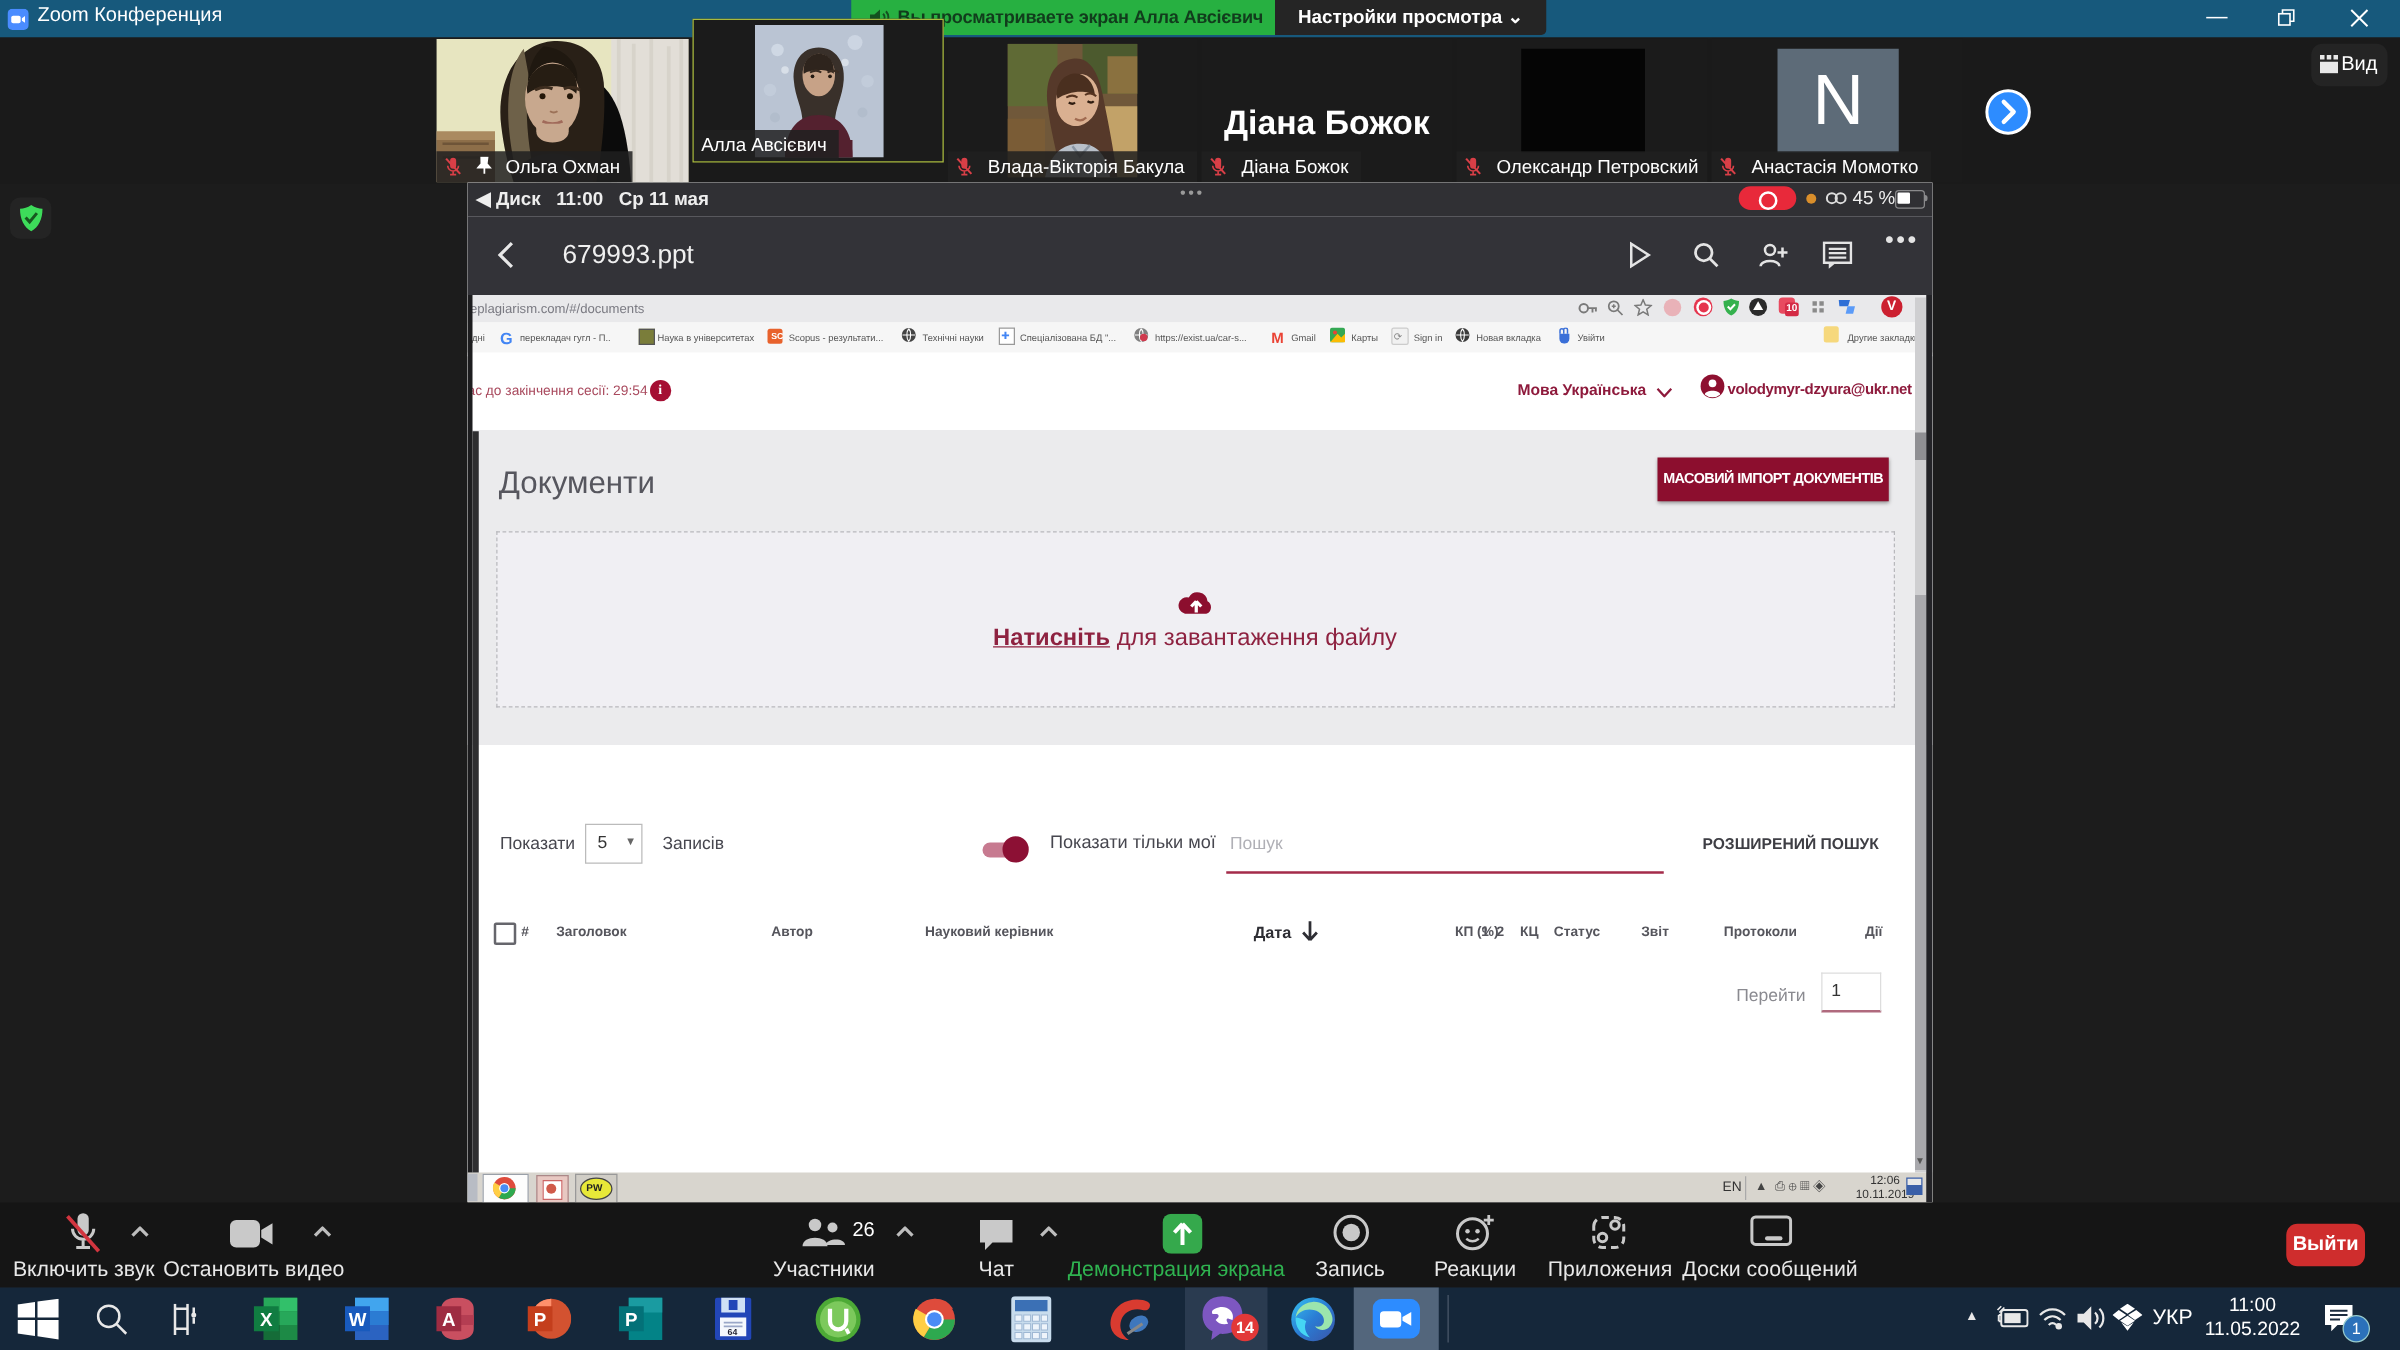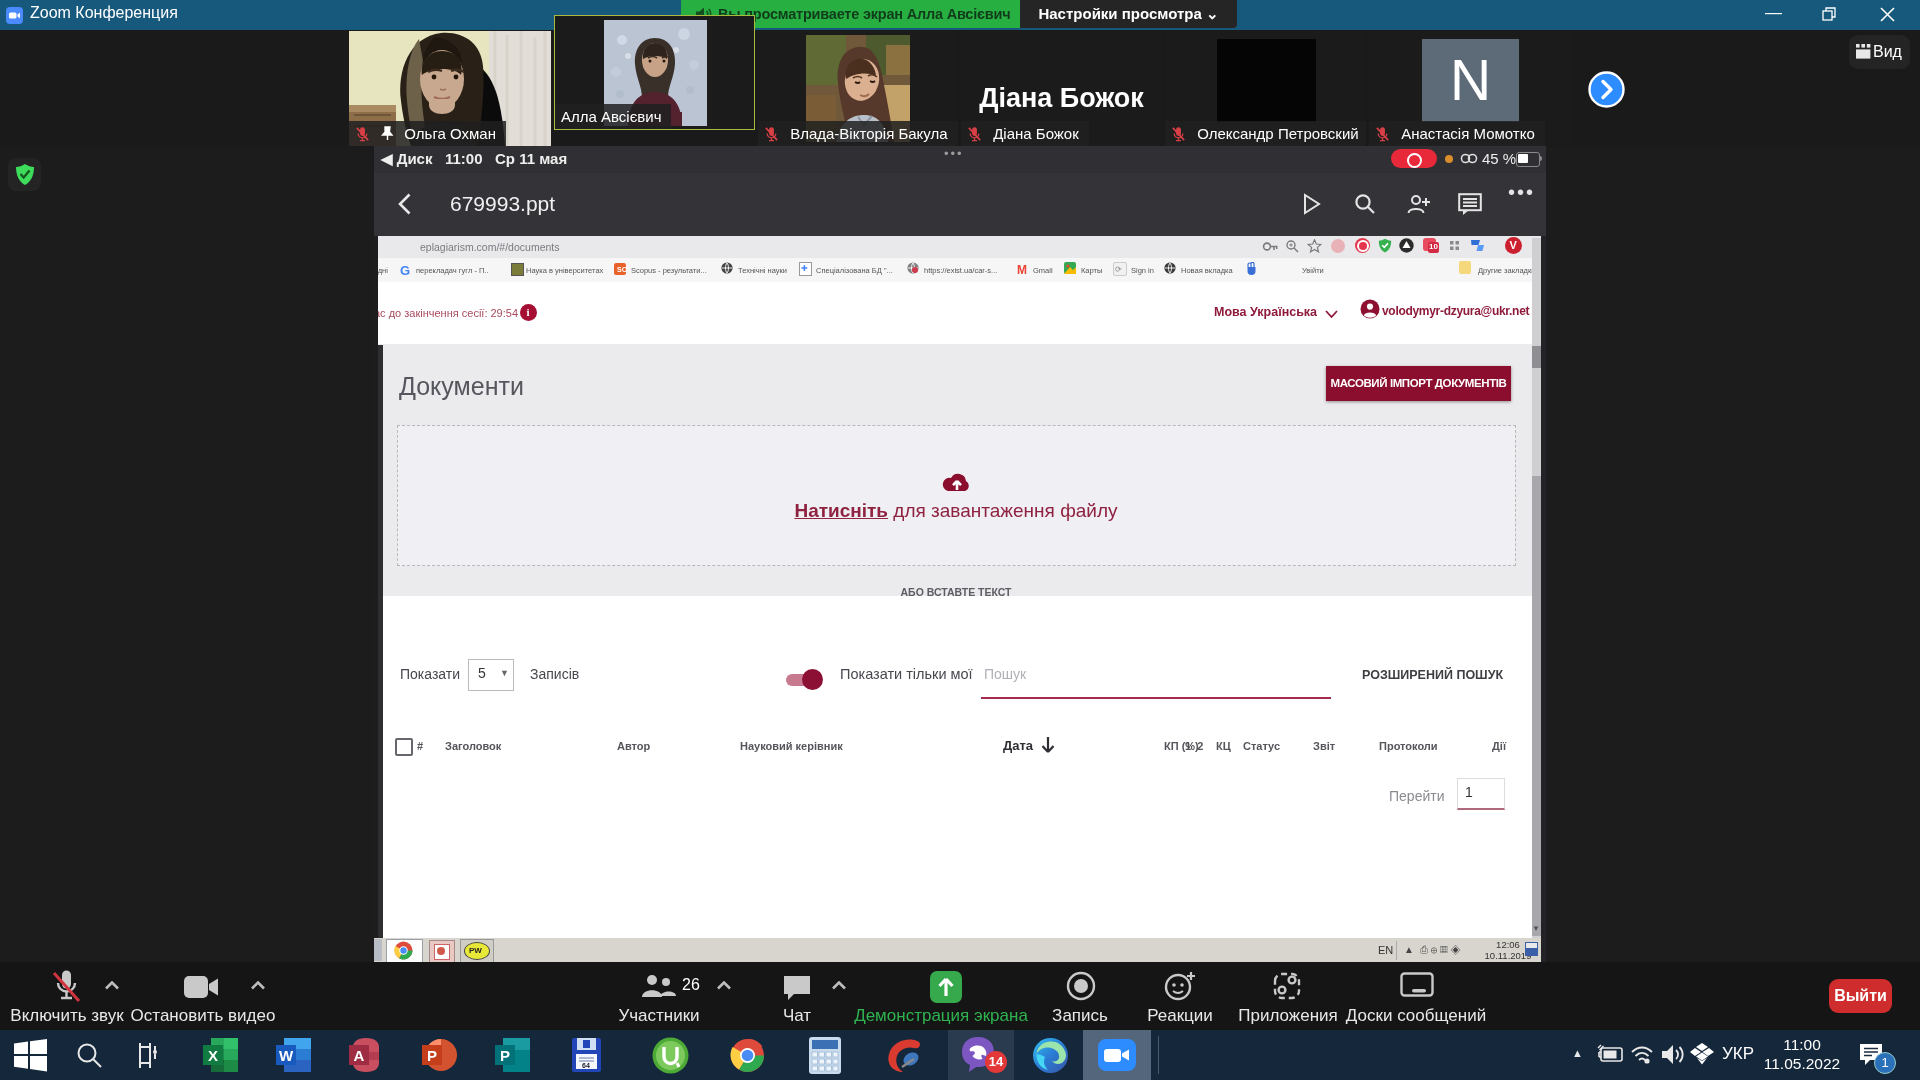--- a/index.html
+++ b/index.html
@@ -227,21 +227,21 @@
       </svg>
   <svg class="abs" style="left:1084px;top:20px" width="24" height="23" viewBox="0 0 24 23">
         <rect x="1.2" y="1.2" width="21.6" height="16" fill="none" stroke="#e4e4e4" stroke-width="2"></rect>
         <path d="M5 17 L5 22 L11 17" fill="#e4e4e4"></path>
         <path d="M5 6 h14 M5 9.5 h14 M5 13 h14" stroke="#e4e4e4" stroke-width="1.8"></path>
       </svg>
   <span class="abs" style="left:1134px;top:8px;font-size:20px;color:#e4e4e4;letter-spacing:2px;">•••</span>
  </div>
 
  <div class="abs" id="urlbar">
-  <span class="abs" style="left:2px;top:5px;font-size:10.5px;color:#7a7a82;margin-left:44px;">eplagiarism.com/#/documents</span>
+  <span class="abs" style="left:2px;top:5px;font-size:10.5px;color:#7a7a82;">eplagiarism.com/#/documents</span>
   <svg class="abs" style="left:888px;top:5px" width="16" height="11" viewBox="0 0 16 11">
         <circle cx="5" cy="5.5" r="3.4" fill="none" stroke="#7a7a7a" stroke-width="1.6"></circle>
         <path d="M8.5 5.5 h7 M12 5.5 v3.4 M14.7 5.5 v2.6" stroke="#7a7a7a" stroke-width="1.5"></path>
       </svg>
   <svg class="abs" style="left:911px;top:3px" width="14" height="14" viewBox="0 0 14 14">
         <circle cx="6" cy="6" r="4" fill="none" stroke="#7a7a7a" stroke-width="1.4"></circle>
         <path d="M9 9 L13 13" stroke="#7a7a7a" stroke-width="1.4"></path>
         <path d="M6 4.4 v3.2 M4.4 6 h3.2" stroke="#7a7a7a" stroke-width="1.2"></path>
       </svg>
   <svg class="abs" style="left:933px;top:3px" width="15" height="14" viewBox="0 0 15 14">
@@ -310,21 +310,21 @@
   <span class="abs" style="left:757px;top:8px;">Sign in</span>
   <svg class="abs" style="left:790px;top:4px" width="12" height="12" viewBox="0 0 12 12">
         <circle cx="6" cy="6" r="5.6" fill="#3b3b3b"></circle>
         <path d="M1 6 h10 M6 1 C8 3 8 9 6 11 C4 9 4 3 6 1" stroke="#fff" stroke-width="0.9" fill="none"></path>
       </svg>
   <span class="abs" style="left:807px;top:8px;">Новая вкладка</span>
   <svg class="abs" style="left:872px;top:4px" width="11" height="13" viewBox="0 0 11 13">
         <path d="M2 5 V2.5 a1.5 1.5 0 0 1 3 0 V5 M5 4 V1.8 a1.5 1.5 0 0 1 3 0 V5" fill="none" stroke="#3a6fd8" stroke-width="1.2"></path>
         <path d="M1.5 5 h8 v4 a4 4 0 0 1 -8 0 Z" fill="#3a6fd8"></path>
       </svg>
-  <span class="abs" style="left:888px;top:8px;margin-left:40px;">Увійти</span>
+  <span class="abs" style="left:888px;top:8px;">Увійти</span>
   <div class="abs" style="left:1085px;top:3px;width:12px;height:13px;background:#f6d87c;border-radius:2px;"></div>
   <span class="abs" style="left:1104px;top:8px;">Другие закладки</span>
  </div>
 
  <div class="abs" id="sessrow">
   <span class="abs" style="left:0px;top:25px;font-size:11px;color:#a94a5e;">ас до закінчення сесії: 29:54</span>
   <div class="abs" style="left:146px;top:22px;width:17px;height:17px;border-radius:50%;background:#a50f33;"></div>
   <span class="abs" style="left:152.5px;top:24px;font-size:11px;color:#fff;font-weight:bold;font-family:'Liberation Serif',serif;">i</span>
   <span class="abs mar" style="left:840px;top:23px;font-size:12.5px;font-weight:bold;">Мова Українська</span>
   <svg class="abs" style="left:951px;top:28px" width="13" height="8" viewBox="0 0 13 8">
@@ -341,21 +341,20 @@
  <div class="abs" id="greyarea">
   <span class="abs" style="left:25px;top:28px;font-size:25px;color:#56565e;">Документи</span>
   <div class="abs" style="left:952px;top:22px;width:185px;height:35px;background:#8c0e2e;box-shadow:0 1px 3px rgba(0,0,0,.4);"></div>
   <div class="abs" style="left:952px;top:33px;width:185px;text-align:center;font-size:11.5px;letter-spacing:-0.4px;color:#fff;font-weight:bold;white-space:nowrap;">МАСОВИЙ ІМПОРТ ДОКУМЕНТІВ</div>
   <div class="abs" style="left:23px;top:81px;width:1117px;height:139px;background:#f0eff3;border:1px dashed #b8b8bc;"></div>
   <svg class="abs" style="left:568px;top:128px" width="30" height="22" viewBox="0 0 30 22">
         <path d="M24 9 A8 8 0 0 0 9 6 A6.5 6.5 0 0 0 6 19 h17 A5.5 5.5 0 0 0 24 9 Z" fill="#8c0e2e"></path>
         <path d="M15 18 V10 M15 9 L11 13.2 M15 9 L19 13.2" stroke="#fff" stroke-width="2.6"></path>
       </svg>
   <span class="abs" style="left:0;top:156px;width:1164px;text-align:center;font-size:19px;color:#8e2240;"><b style="text-decoration:underline;">Натисніть</b> для завантаження файлу</span>
-  <span class="abs" style="left:0;top:242px;width:1164px;text-align:center;font-size:10.5px;color:#5c5c64;font-weight:bold;">АБО ВСТАВТЕ ТЕКСТ</span>
  </div>
 
  <div class="abs" id="tablearea">
   <span class="abs" style="left:26px;top:34px;font-size:14px;color:#47474f;">Показати</span>
   <div class="abs" style="left:94px;top:27px;width:44px;height:30px;border:1px solid #bbb;background:#fff;"></div>
   <span class="abs" style="left:104px;top:33px;font-size:14px;color:#333;">5</span>
   <span class="abs" style="left:126px;top:36px;font-size:9px;color:#666;">▼</span>
   <span class="abs" style="left:156px;top:34px;font-size:14px;color:#47474f;">Записів</span>
   <div class="abs" style="left:412px;top:42px;width:34px;height:12px;background:#c77a90;border-radius:7px;"></div>
   <div class="abs" style="left:428px;top:37px;width:21px;height:21px;background:#8c1034;border-radius:50%;"></div>

